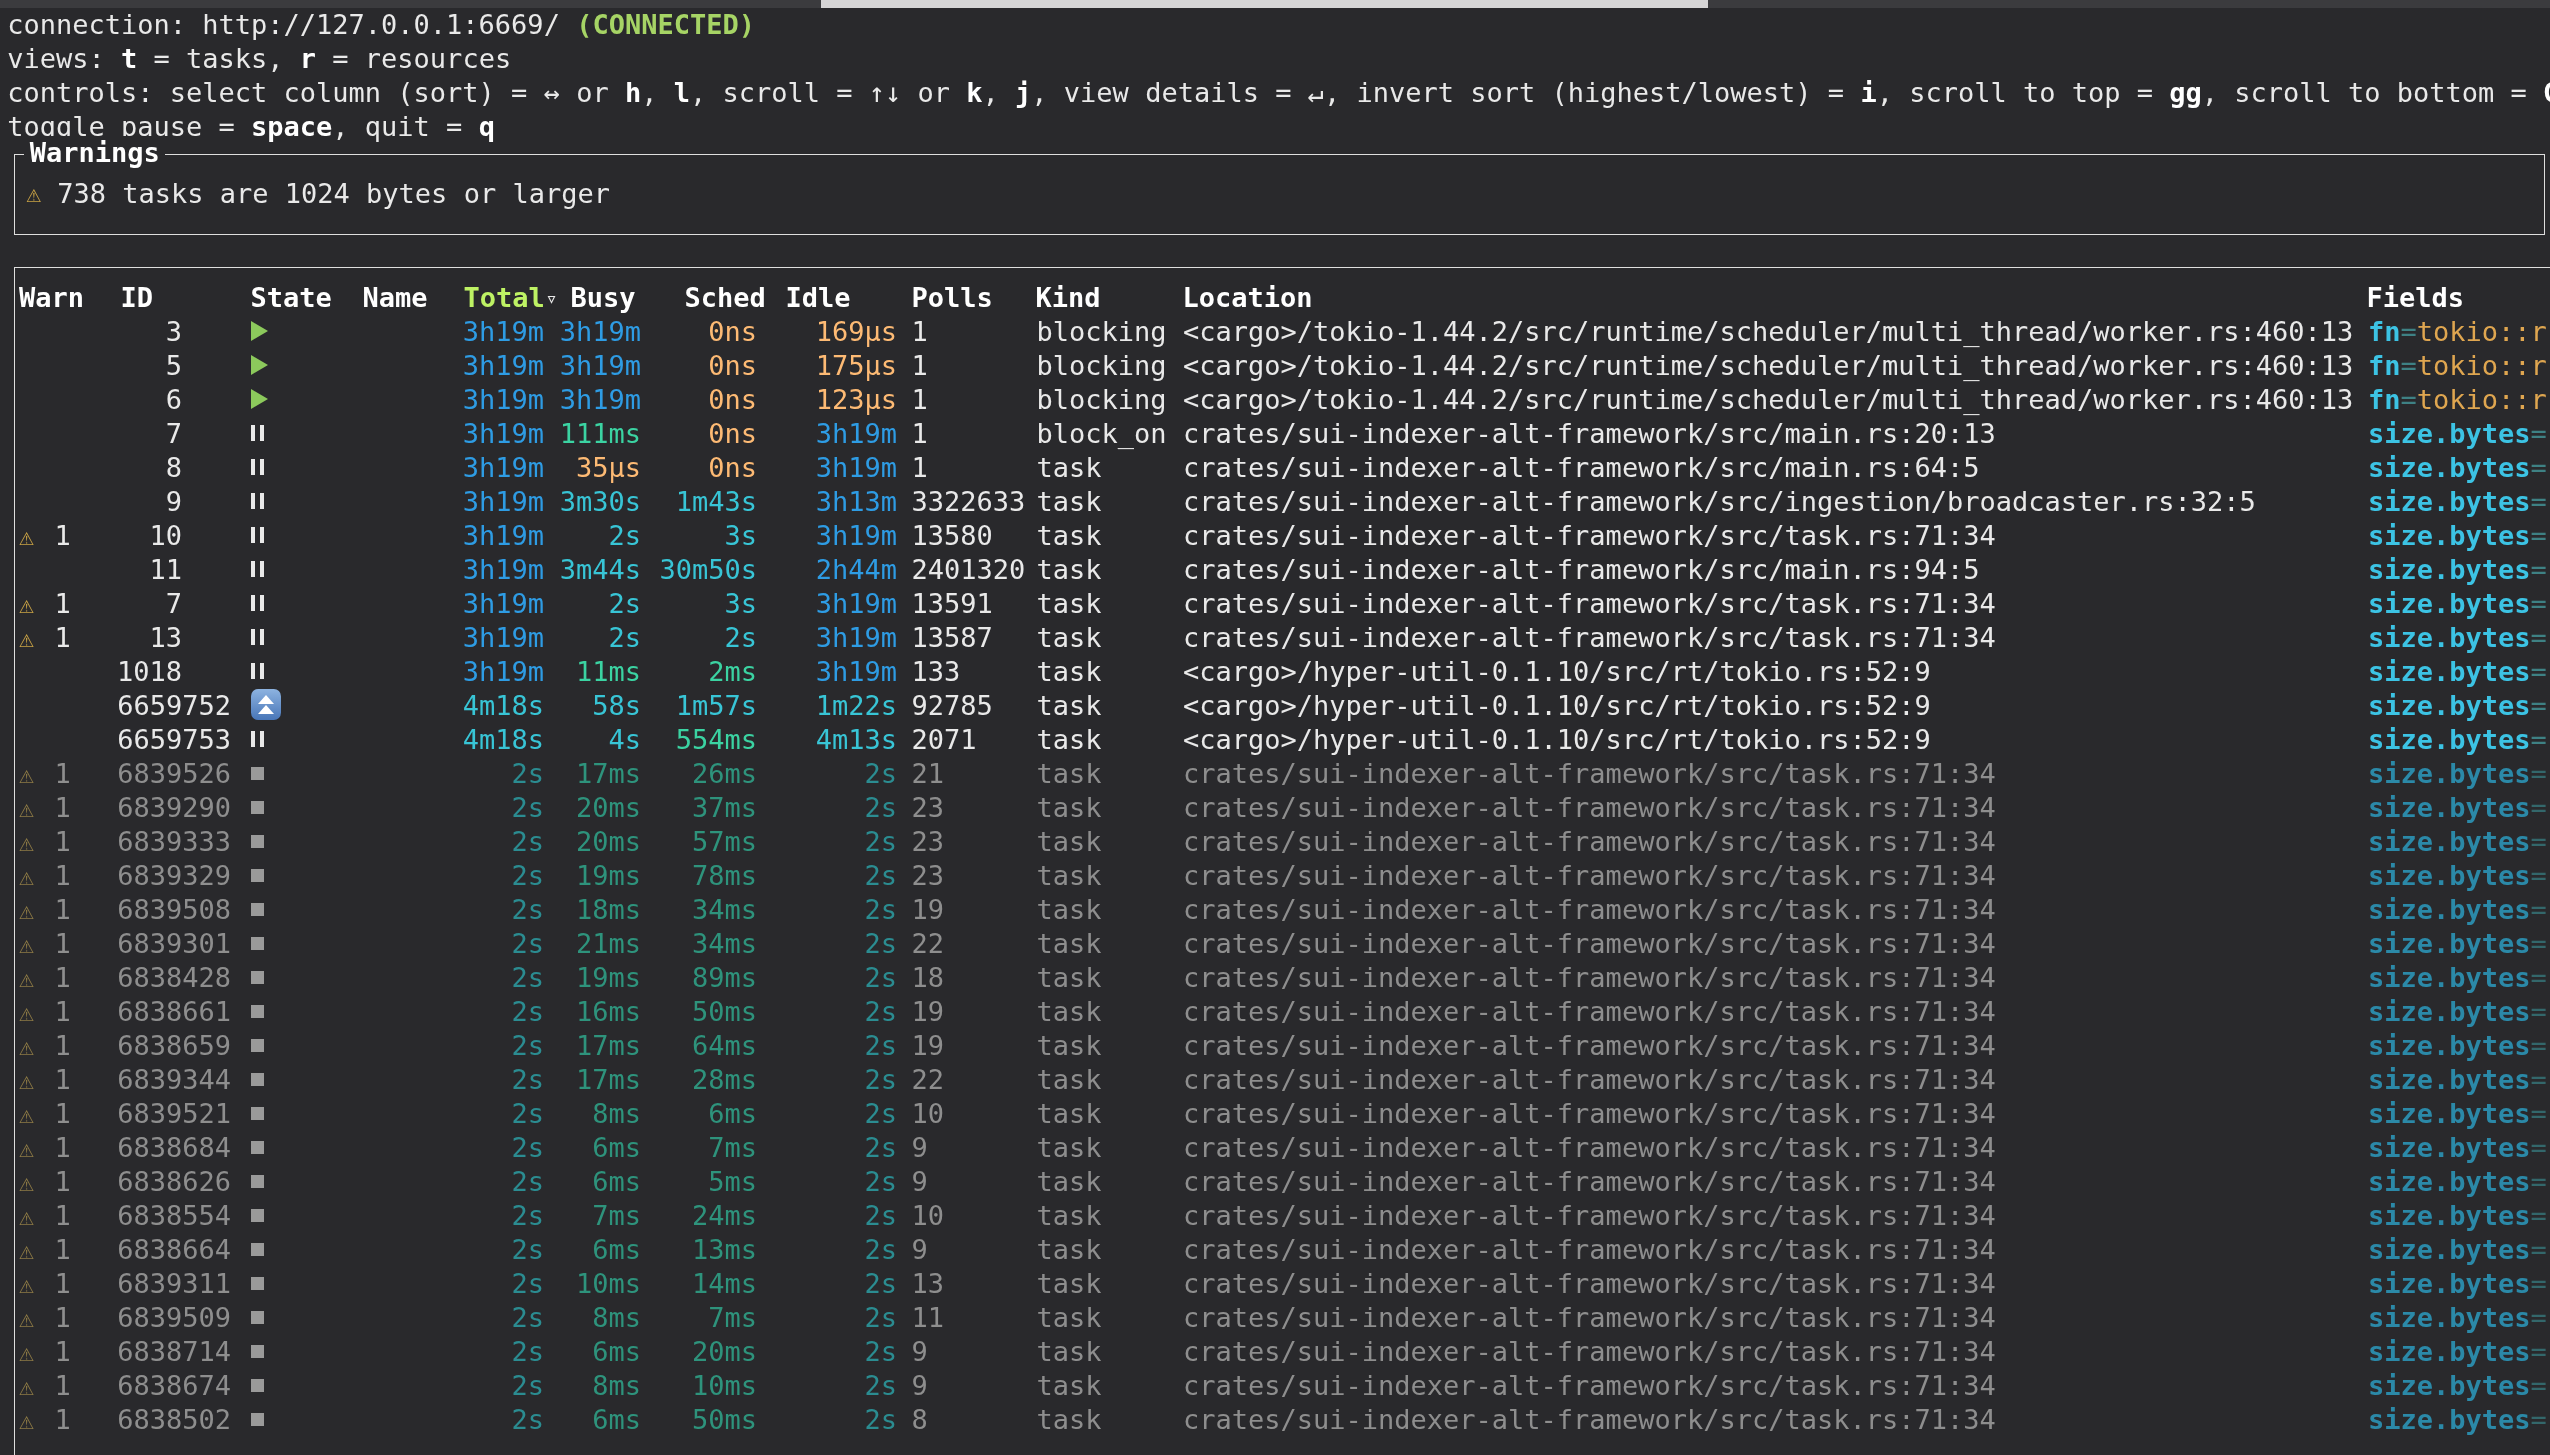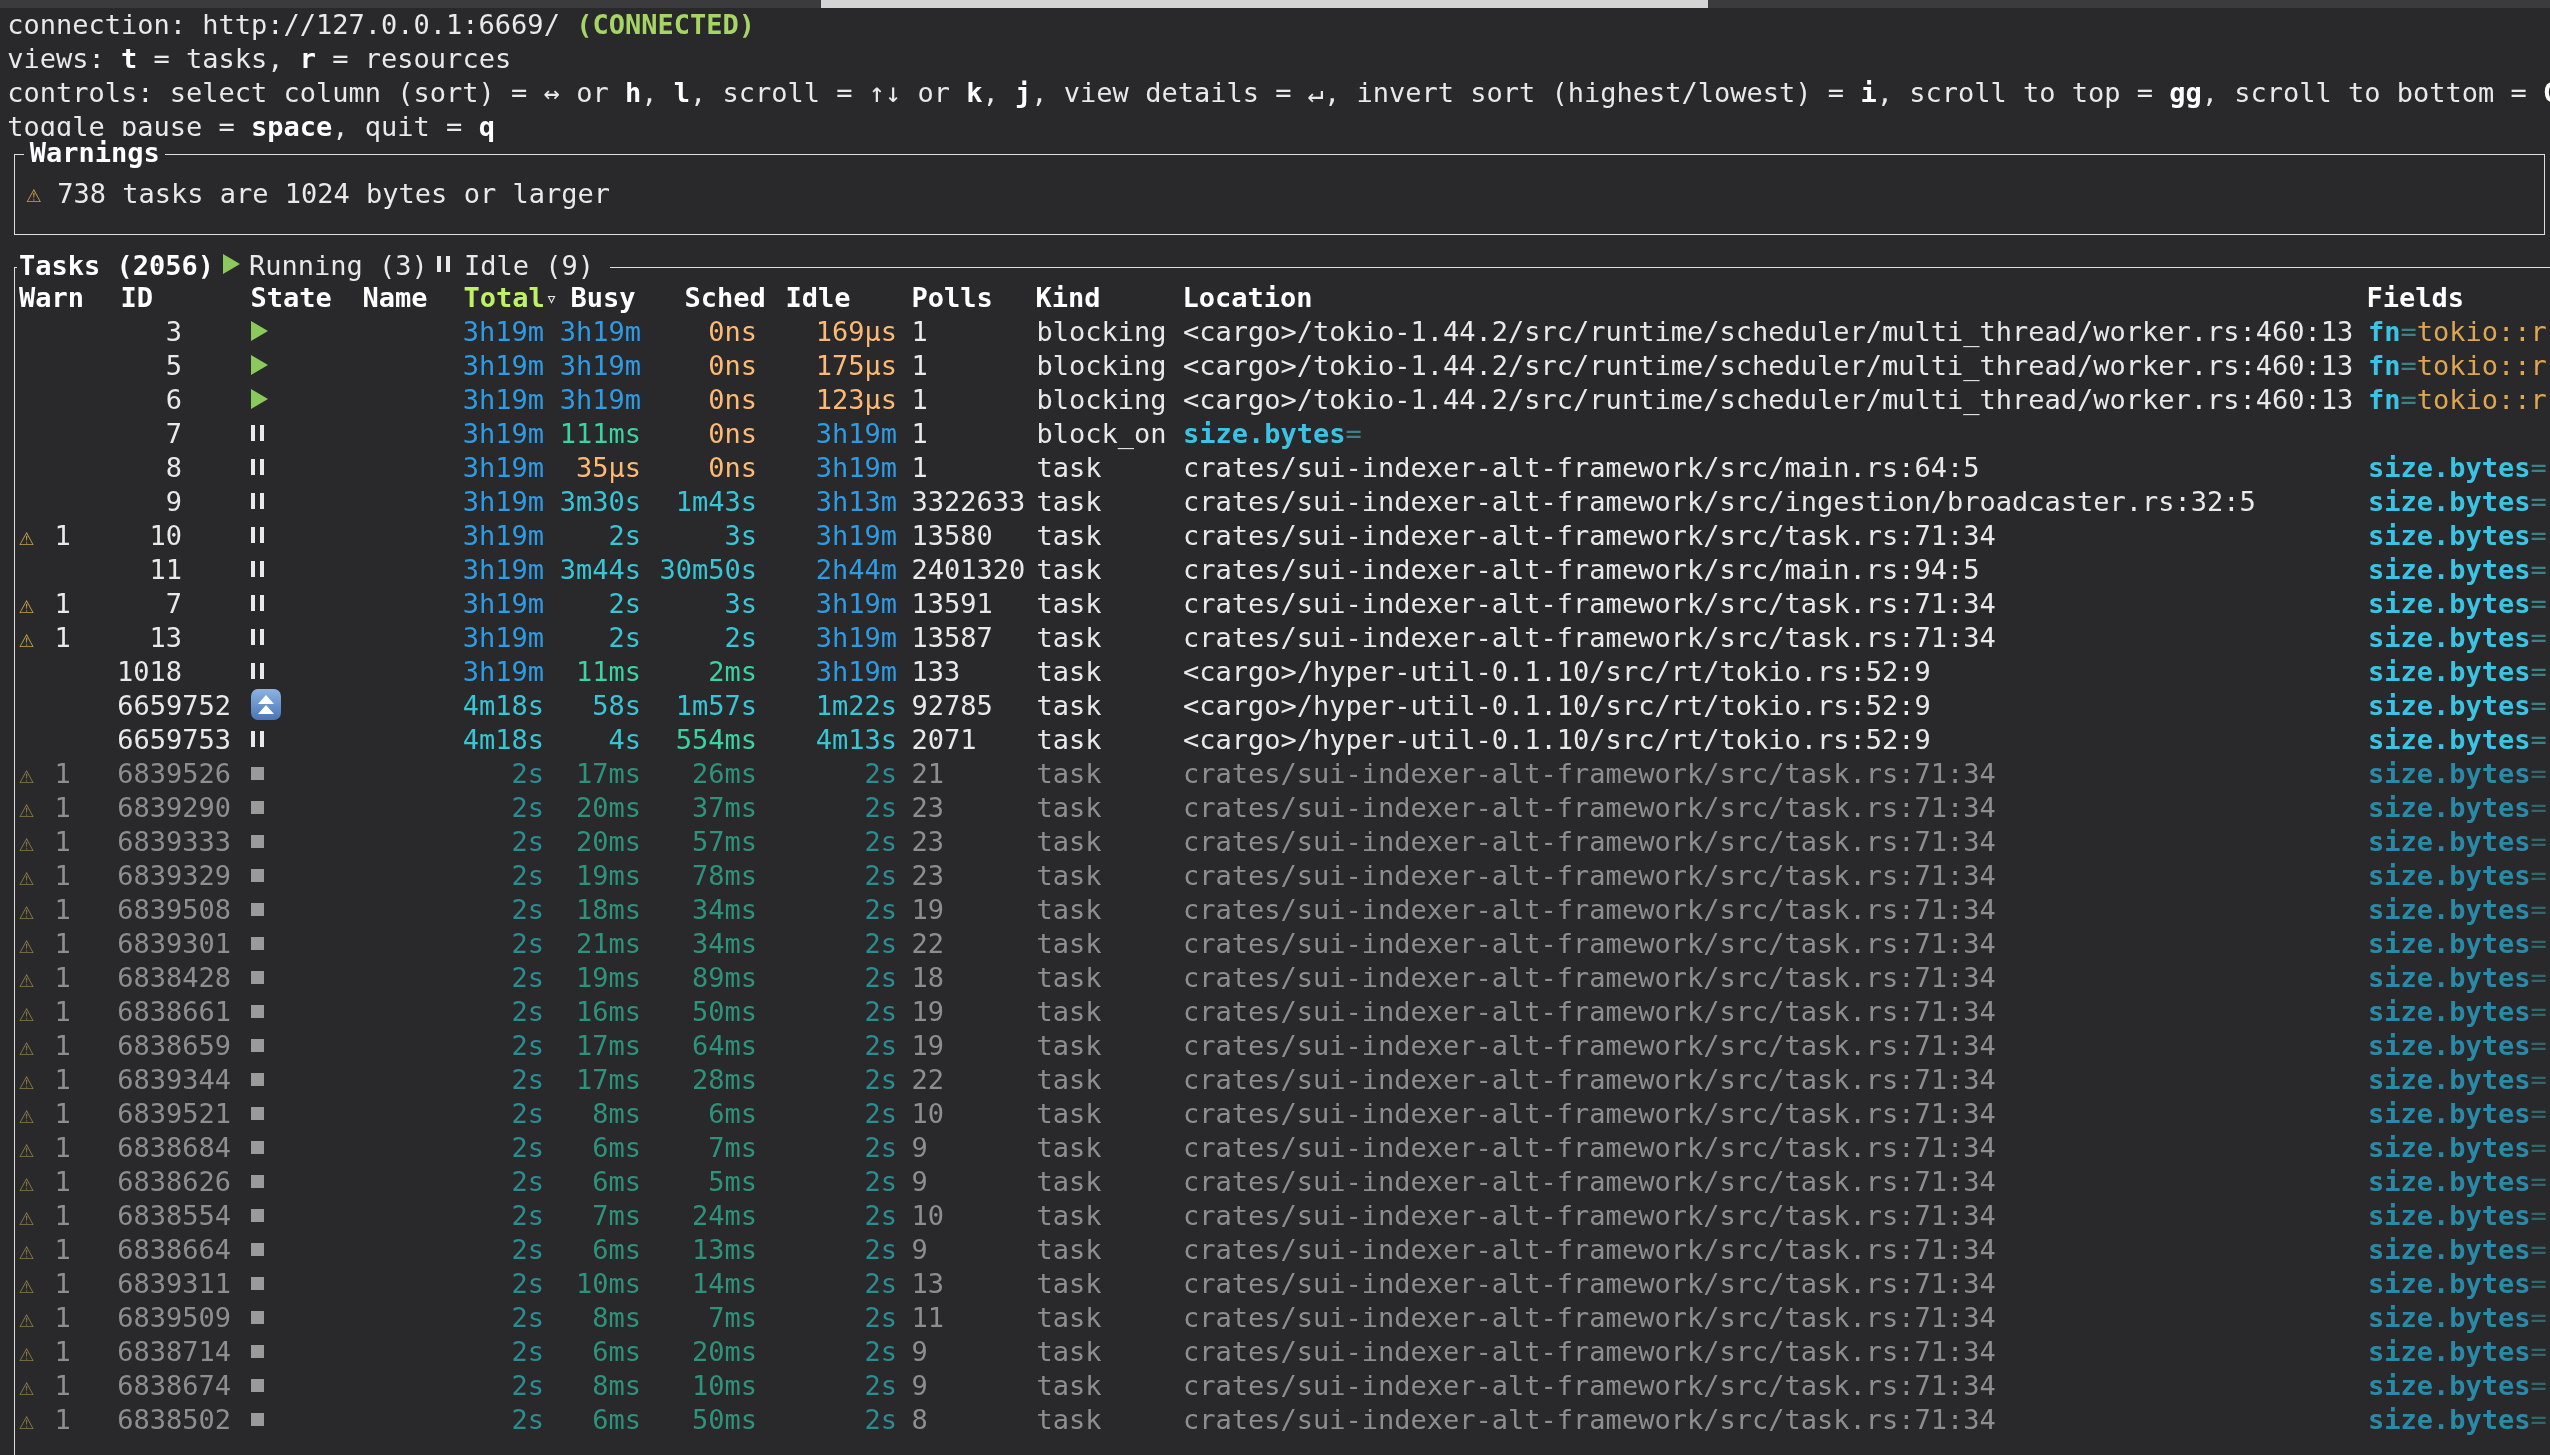--- a/index.html
+++ b/index.html
@@ -94,27 +94,20 @@
 
 <div class="box" id="warnbox">
   <span class="boxtitle">Warnings</span>
   <div class="warnrow">
     <span class="warn-ic">⚠</span>
     <span>738 tasks are 1024 bytes or larger</span>
   </div>
 </div>
 
 <div class="box" id="tasksbox">
-  <div class="boxtitle tasks-title">
-    <span class="seg">Tasks (2056)</span>
-    <span class="seg st-run"></span>
-    <span class="seg lbl">Running (3)</span>
-    <span class="seg st-pause"><i></i><i></i></span>
-    <span class="seg lbl">Idle (9)</span>
-  </div>
   <div class="thead" id="thead">
       <span style="left: 3.6px;">Warn</span>
       <span style="left: 105px; text-align: center;">ID</span>
       <span style="left: 235px;">State</span>
       <span style="left: 347px;">Name</span>
       <span class="sel" style="left: 448px;">Total</span>
       <span class="arrow" style="left: 530px;">▿</span>
       <span style="left: 555px; text-align: center;">Busy</span>
       <span style="left: 669px;">Sched</span>
       <span style="left: 770px;">Idle</span>
@@ -170,20 +163,21 @@
         <div></div>
         <div style="padding-left:3.6px"></div>
         <div class="c-id short">7</div>
         <div class="c-state"><span class="st-pause"><i></i><i></i></span></div>
         <div class="c-dur"><span class="u-h">3h19m</span></div>
         <div class="c-dur"><span class="u-ms">111ms</span></div>
         <div class="c-dur"><span class="u-ns">0ns</span></div>
         <div class="c-dur"><span class="u-h">3h19m</span></div>
         <div class="c-polls">1</div>
         <div class="c-kind">block_on</div>
+        <div class="c-loc">crates/sui-indexer-alt-framework/src/main.rs:20:13</div>
         <div class="c-fields"><span class="f-key">size.bytes</span><span class="f-eq">=</span></div>
       </div>
       <div class="row">
         <div></div>
         <div style="padding-left:3.6px"></div>
         <div class="c-id short">8</div>
         <div class="c-state"><span class="st-pause"><i></i><i></i></span></div>
         <div class="c-dur"><span class="u-h">3h19m</span></div>
         <div class="c-dur"><span class="u-us">35µs</span></div>
         <div class="c-dur"><span class="u-ns">0ns</span></div>

